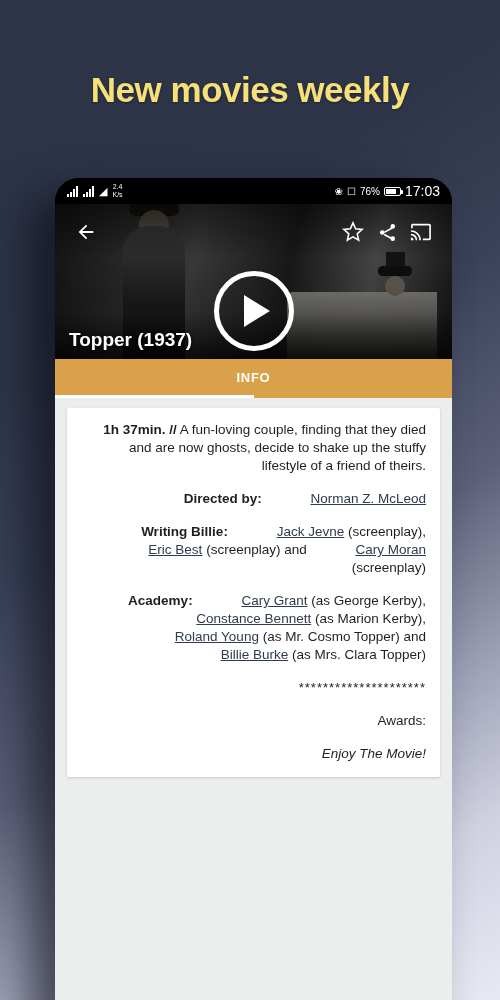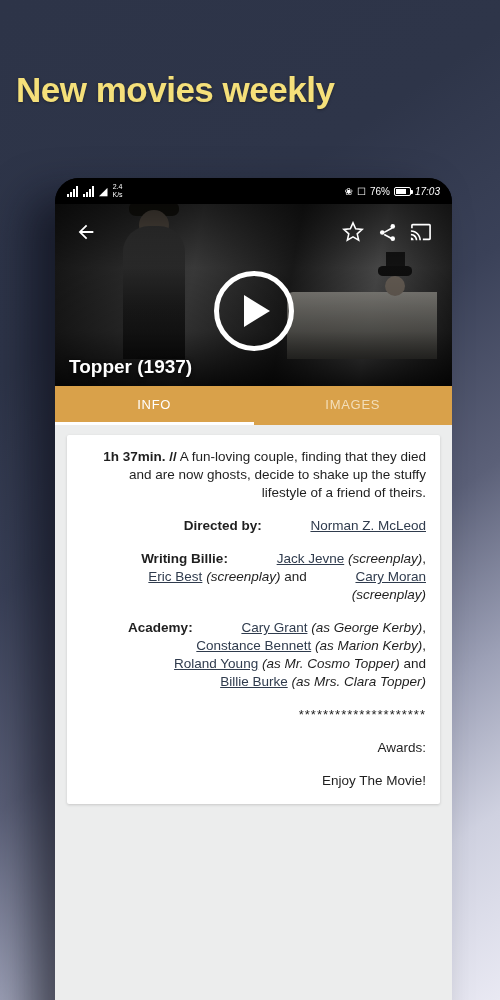--- a/index.html
+++ b/index.html
@@ -9,25 +9,25 @@
     background:
       linear-gradient(145deg,
         #2d3448 0%, #2e3549 28%, #3a4158 44%,
         #5b6078 60%, #9ca0b6 74%, #cfd1e0 86%, #e9e9f3 100%);
     position:relative;
   }
 
   
   .headline {
     position:absolute; top:70px; left:0; width:500px;
+    text-align:center;
     font-size:35px; font-weight:bold;
     color:#f5e07a;
     letter-spacing:-0.5px;
     text-shadow:0 1px 3px rgba(0,0,0,.35);
-    padding-left:16px;
   }
 
   
   .phone {
     position:absolute; left:55px; top:178px;
     width:397px; height:860px;
     background:#000;
     border-radius:24px 24px 0 0;
     overflow:hidden;
     box-shadow:-26px 18px 42px rgba(10,12,22,.62);
@@ -53,25 +53,25 @@
   .battery {
     width:17px; height:9px; border:1.2px solid #fff; border-radius:2px;
     position:relative; display:inline-block;
   }
   .battery::before{
     content:""; position:absolute; left:1px; top:1px; bottom:1px; width:10px; background:#fff;
   }
   .battery::after{
     content:""; position:absolute; right:-3px; top:2.5px; width:2px; height:4px; background:#fff; border-radius:0 1px 1px 0;
   }
-  .clock { font-size:10px;font-style:italic; }
+  .clock { font-size:14px; }
 
   
   .hero {
-    position:relative; height:182px; width:100%;
+    position:relative; height:155px; width:100%;
     background:
       radial-gradient(ellipse at 30% 45%, #4a4a4a 0%, #1c1c1c 45%, #0a0a0a 80%),
       linear-gradient(120deg,#2a2a2a 0%,#101010 100%);
     overflow:hidden;
   }
   .hero-scene { position:absolute; inset:0; }
   .sc { position:absolute; background:#000; opacity:.85; }
   .fig-body{
     left:68px; top:22px; width:62px; height:133px;
     background:linear-gradient(180deg,#3c3c3c 0%,#1d1d1d 60%,#121212 100%);
@@ -147,42 +147,42 @@
     text-shadow:0 1px 4px rgba(0,0,0,.9);
   }
 
   
   .tabs{ display:flex; height:36px; background:#d9a14a; }
   .tab{
     flex:1; display:flex; align-items:center; justify-content:center;
     font-size:13px; letter-spacing:.7px; cursor:pointer;
     color:#f3deba;
   }
-  .tab.active{ color:#ffffff; font-weight:normal; }
+  .tab.active{ color:#ffffff; font-weight:bold; }
   .tab-underline{
     height:3px; background:#d9a14a; display:flex;
   }
   .tab-underline i{ flex:1; height:3px; display:block; }
   .tab-underline i.on{ background:#ffffff; }
 
   
   .content{
     background:#eceded; height:644px; width:100%;
     padding:10px 12px 0 12px; position:relative;
   }
   .card{
     background:#fff; border-radius:2px;
     box-shadow:0 1px 3px rgba(0,0,0,.16);
     padding:13px 14px 14px 14px;
     font-size:13.5px; line-height:18px; color:#1f1f1f;
   }
   .card p{ margin-bottom:15px;text-align:right; }
-  .card p:last-child{ margin-bottom:0; }
+  .card p:last-child{ margin-bottom:0;font-style:italic; }
   .b{ font-weight:bold; }
-  .i{ font-style:italic; }
+  .i{ }
   a.lnk{
     color:#2f3b4d; text-decoration:underline; cursor:pointer;margin-left:45px;
   }
   .stars{ letter-spacing:1px; font-size:13px; }
 </style>
 </head>
 <body>
 
 <div class="headline">New movies weekly</div>
 
@@ -265,21 +265,20 @@
 
     <div class="play-overlay">
       <span class="play-tri"></span>
     </div>
 
     <div class="movie-title">Topper (1937)</div>
   </div>
 
   <div class="tabs">
     <div class="tab active">INFO</div>
-    <div class="tab">IMAGES</div>
   </div>
   <div class="tab-underline">
     <i class="on"></i>
       <i></i>
   </div>
 
   <div class="content">
     <div class="card">
 
       <p>

